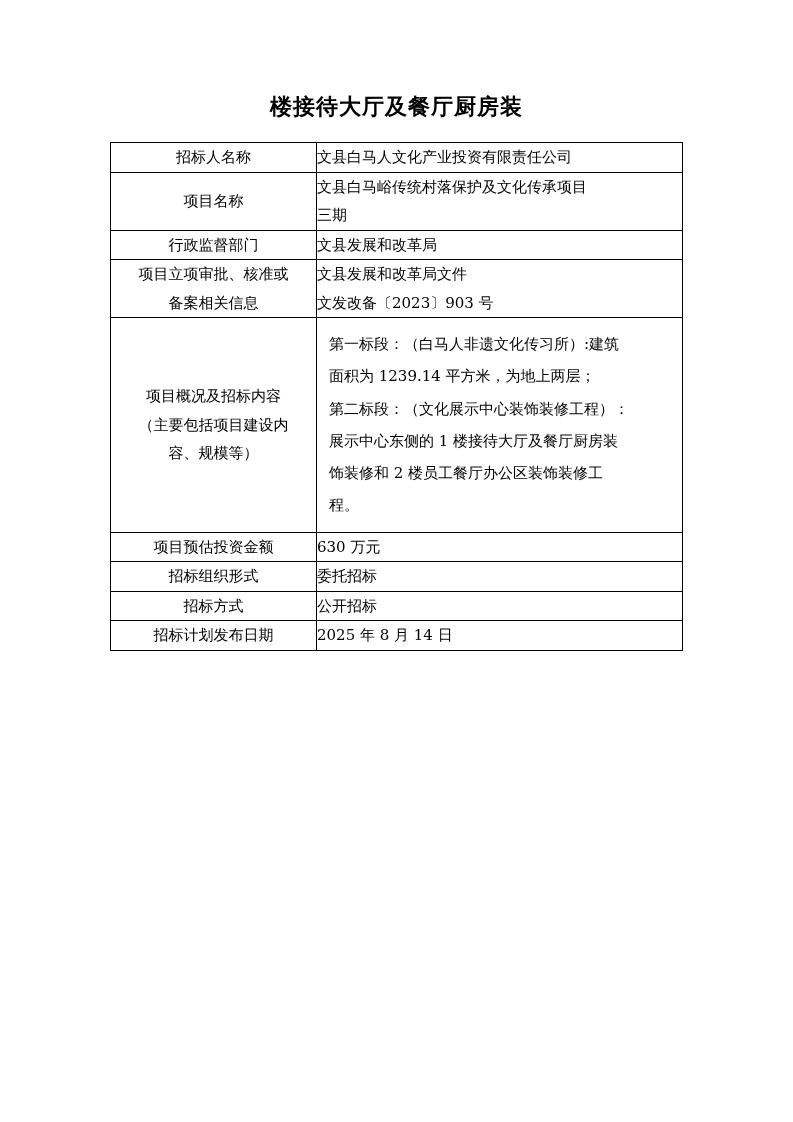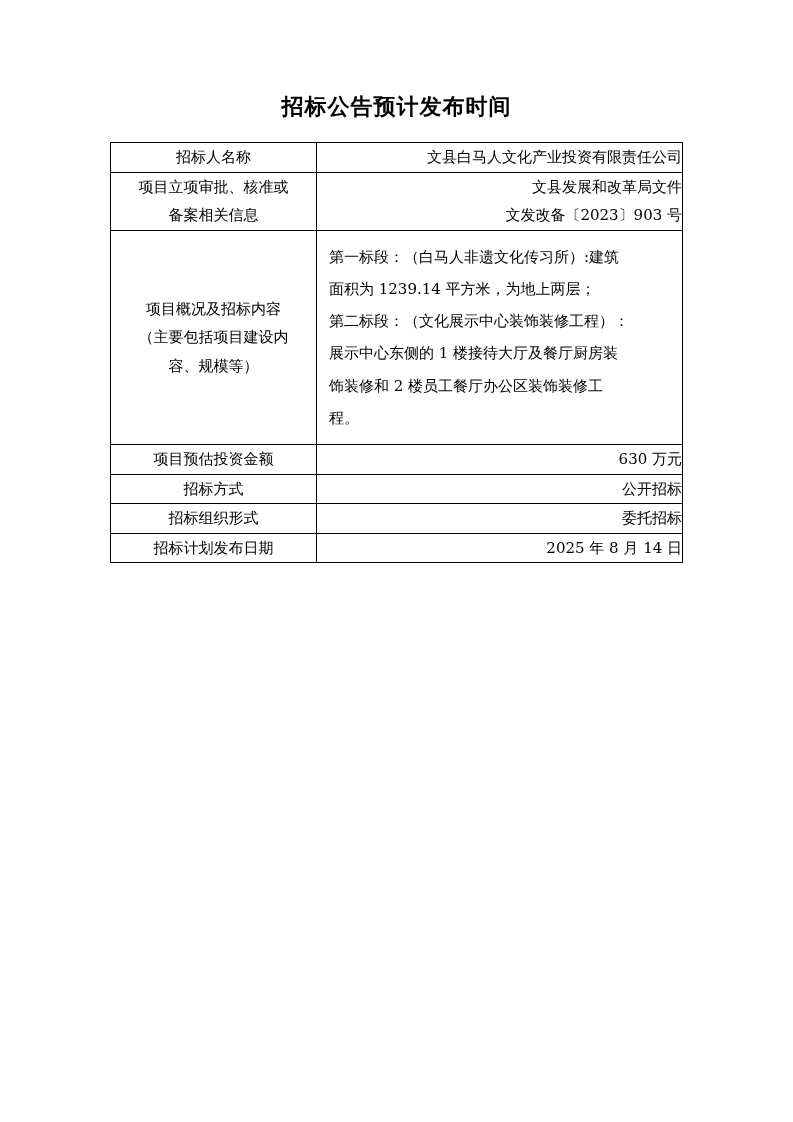--- a/index.html
+++ b/index.html
@@ -44,58 +44,83 @@
   }
   td.label-cell {
     width: 205px;
     text-align: center;
     font-size: 15px;
     line-height: 1.9;
     padding: 9px 6px;
   }
   td.value-cell {
     width: 365px;
-    text-align: right;
+    text-align: left;
     font-size: 15px;
     line-height: 1.9;
     padding: 9px 8px;
   }
   td.value-cell.left {
     text-align: left;
     padding: 10px 10px 10px 12px;
     line-height: 2.15;
   }
   .label-lines div, .value-lines div {
     white-space: nowrap;
   }
 </style>
 </head>
 <body>
 
 <div class="page">
 
-  <div class="doc-title">招标公告预计发布时间</div>
+  <div class="doc-title">楼接待大厅及餐厅厨房装</div>
 
   <table class="plan-table">
     <tbody>
 
       <tr>
         <td class="label-cell">
           <div class="label-lines">
             <div>招标人名称</div>
           </div>
         </td>
         <td class="value-cell">
           <div class="value-lines">
             <div>文县白马人文化产业投资有限责任公司</div>
           </div>
         </td>
       </tr>
 
-
+      <tr>
+        <td class="label-cell">
+          <div class="label-lines">
+            <div>项目名称</div>
+          </div>
+        </td>
+        <td class="value-cell">
+          <div class="value-lines">
+            <div>文县白马峪传统村落保护及文化传承项目</div>
+            <div>三期</div>
+          </div>
+        </td>
+      </tr>
+
+      <tr>
+        <td class="label-cell">
+          <div class="label-lines">
+            <div>行政监督部门</div>
+          </div>
+        </td>
+        <td class="value-cell">
+          <div class="value-lines">
+            <div>文县发展和改革局</div>
+          </div>
+        </td>
+      </tr>
 
       <tr>
         <td class="label-cell">
           <div class="label-lines">
             <div>项目立项审批、核准或</div>
             <div>备案相关信息</div>
           </div>
         </td>
         <td class="value-cell">
           <div class="value-lines">
@@ -135,39 +160,39 @@
         <td class="value-cell">
           <div class="value-lines">
             <div>630 万元</div>
           </div>
         </td>
       </tr>
 
       <tr>
         <td class="label-cell">
           <div class="label-lines">
+            <div>招标组织形式</div>
+          </div>
+        </td>
+        <td class="value-cell">
+          <div class="value-lines">
+            <div>委托招标</div>
+          </div>
+        </td>
+      </tr>
+
+      <tr>
+        <td class="label-cell">
+          <div class="label-lines">
             <div>招标方式</div>
           </div>
         </td>
         <td class="value-cell">
           <div class="value-lines">
             <div>公开招标</div>
-          </div>
-        </td>
-      </tr>
-
-      <tr>
-        <td class="label-cell">
-          <div class="label-lines">
-            <div>招标组织形式</div>
-          </div>
-        </td>
-        <td class="value-cell">
-          <div class="value-lines">
-            <div>委托招标</div>
           </div>
         </td>
       </tr>
 
 
       <tr>
         <td class="label-cell">
           <div class="label-lines">
             <div>招标计划发布日期</div>
           </div>

